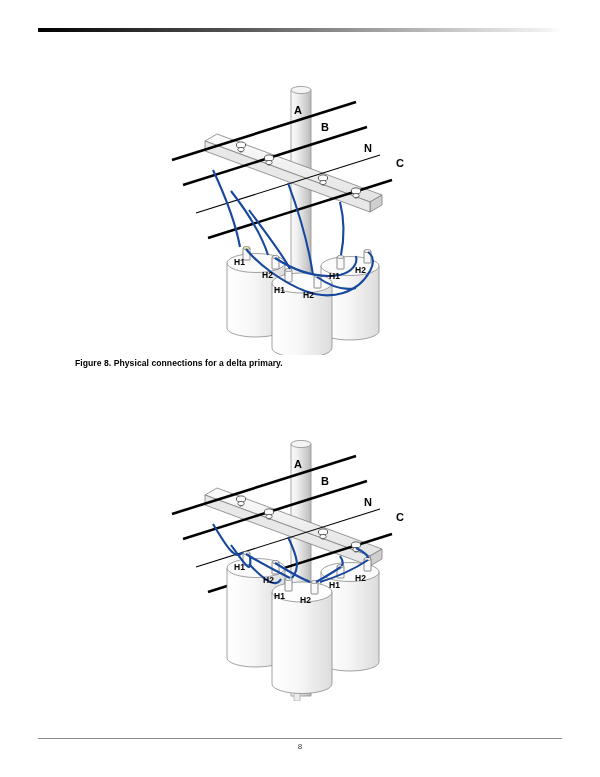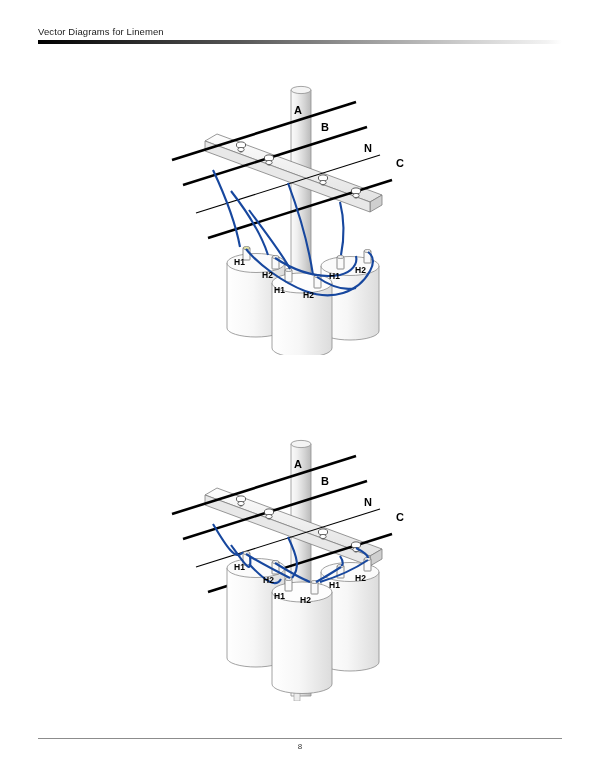--- a/index.html
+++ b/index.html
@@ -105,21 +105,20 @@
     font-weight: bold;
     fill: #000000;
   }
 </style>
 </head>
 <body>
 
 <div class="page">
 
   <div class="header">
-    <div class="header-title">Vector Diagrams for Linemen</div>
     <div class="header-rule"></div>
   </div>
 
   <div class="figure" id="figure-8">
     <div class="figure-art">
       <svg viewBox="0 0 600 305" xmlns="http://www.w3.org/2000/svg">
         <defs>
           <linearGradient id="poleGrad8" x1="0" y1="0" x2="1" y2="0">
             <stop offset="0%" stop-color="#fbfbfb"></stop>
             <stop offset="30%" stop-color="#efefef"></stop>
@@ -236,20 +235,21 @@
         </g>
 
         <text class="lbl-term" x="234" y="215">H1</text>
         <text class="lbl-term" x="262" y="228">H2</text>
         <text class="lbl-term" x="274" y="243">H1</text>
         <text class="lbl-term" x="303" y="248">H2</text>
         <text class="lbl-term" x="329" y="229">H1</text>
         <text class="lbl-term" x="355" y="223">H2</text>
       </svg>
     </div>
+    <div class="figure-caption">Figure 8. Physical connections for a delta primary.</div>
   </div>
 
   <div class="figure" id="figure-9">
     <div class="figure-art">
       <svg viewBox="0 0 600 305" xmlns="http://www.w3.org/2000/svg">
         <defs>
           <linearGradient id="poleGrad9" x1="0" y1="0" x2="1" y2="0">
             <stop offset="0%" stop-color="#fbfbfb"></stop>
             <stop offset="30%" stop-color="#efefef"></stop>
             <stop offset="70%" stop-color="#d2d2d2"></stop>

